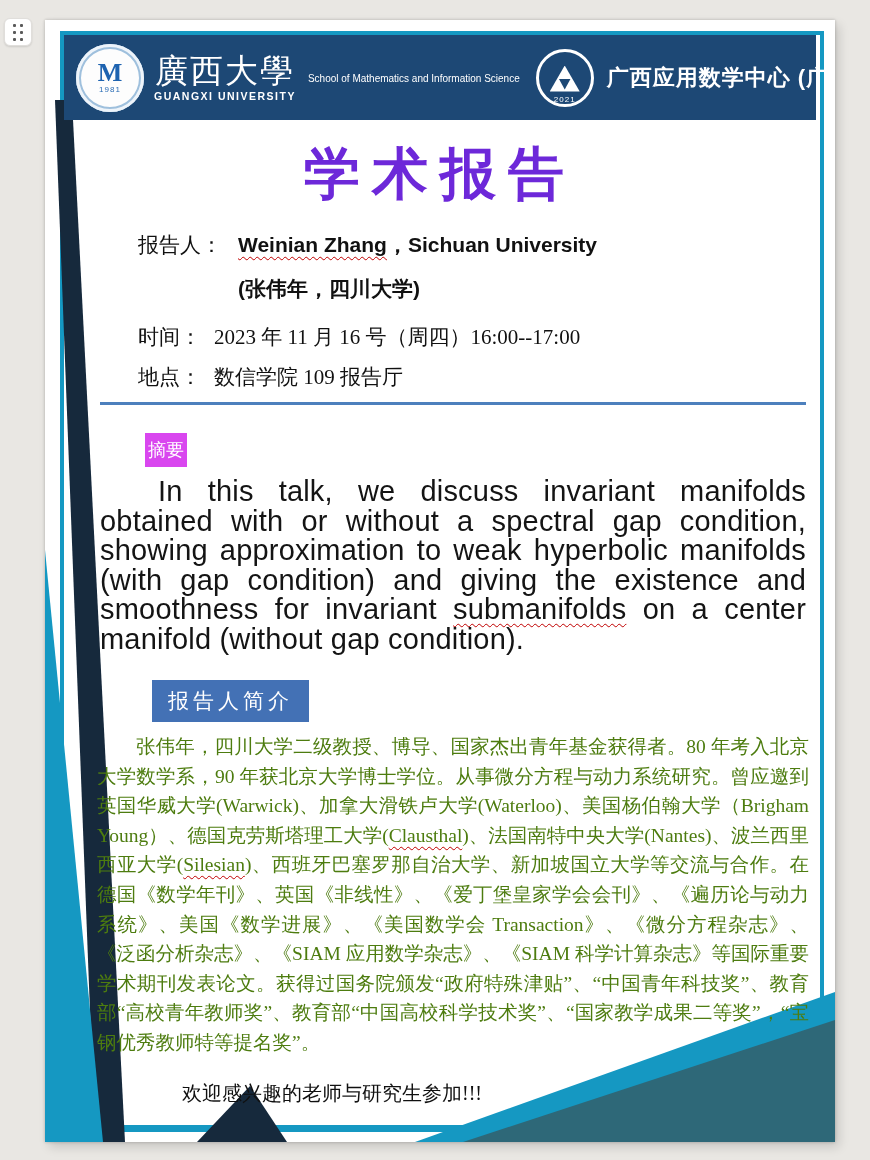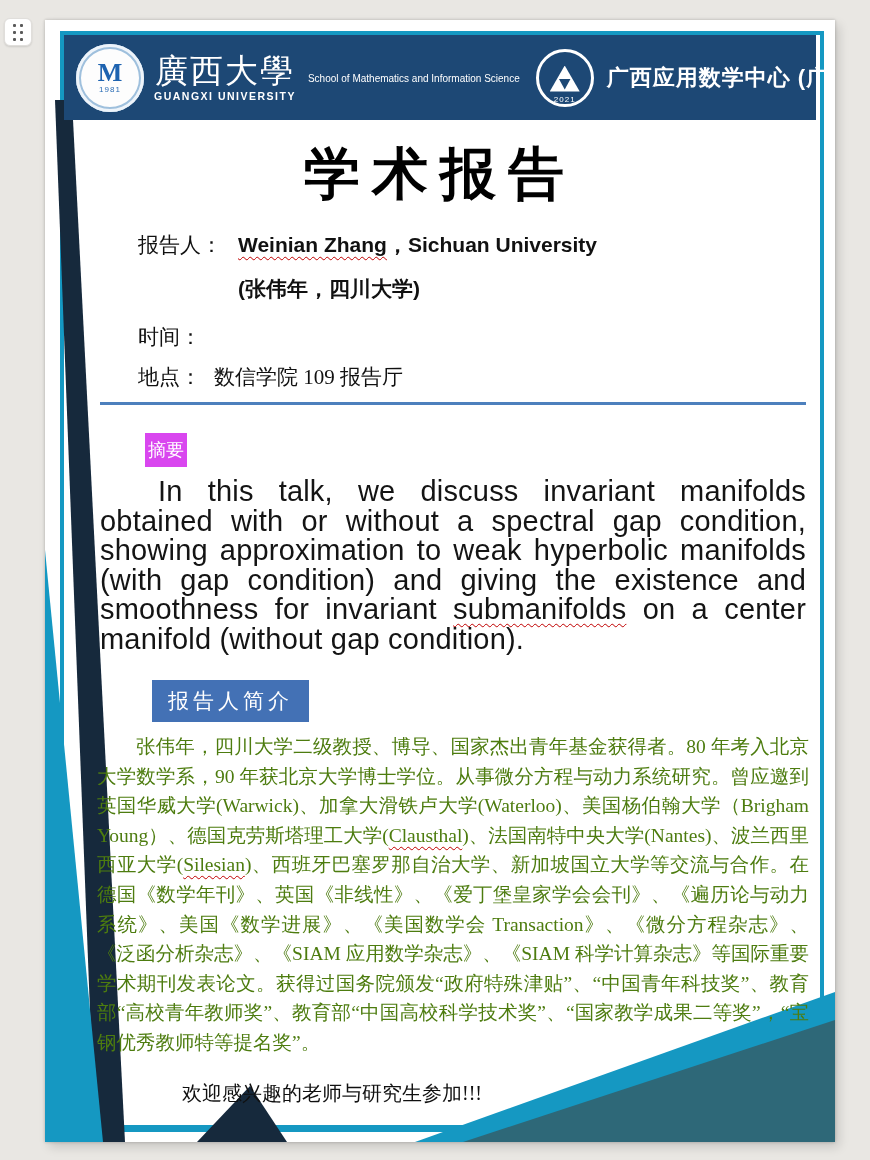--- a/index.html
+++ b/index.html
@@ -58,21 +58,21 @@
   .clogo .tri { width:30px; height:26px; background:#fff;
                 clip-path:polygon(50% 0, 0 100%, 100% 100%); position:relative; }
   .clogo .tri::after { content:""; position:absolute; left:9px; top:13px; width:12px; height:11px;
                 background:#1d4875; clip-path:polygon(0 0, 100% 0, 50% 100%); }
   .clogo .yr { font-size:8px; margin-top:3px; letter-spacing:1px; }
   .cname { font-size:22px; font-weight:bold; margin-left:13px; white-space:nowrap; letter-spacing:1px; }
 
   
   .content { position:absolute; inset:0; z-index:2; }
   .title { margin-top:122px; text-align:center; font-family:"Liberation Serif", serif;
-           font-weight:bold; font-size:56px; color:#000000; letter-spacing:12px; line-height:64px; }
+           font-weight:bold; font-size:56px; color:#6d28d9; letter-spacing:12px; line-height:64px; }
   .info { margin:24px 0 0 93px; font-size:21px; color:#111; }
   .row { display:flex; line-height:30px; }
   .row.r2 { margin-top:14px; padding-left:100px;align-items:center; }
   .row.r3 { margin-top:12px; }
   .row.r4 { margin-top:18px; }
   .row.r5 { margin-top:10px; }
   .lbl { font-family:"Liberation Serif", serif; width:100px; flex:0 0 auto; }
   .lbl.short { width:76px; }
   .val-b { font-weight:bold; }
   .val-s { font-family:"Liberation Serif", serif; }
@@ -137,20 +137,21 @@
     <div class="info">
       <div class="row">
         <span class="lbl">报告人：</span>
         <span class="val-b"><span class="wavy">Weinian Zhang</span><span>，Sichuan University</span></span>
       </div>
       <div class="row r2">
         <span class="val-b">(张伟年，四川大学)</span>
       </div>
       <div class="row r4">
         <span class="lbl short">时间：</span>
+        <span class="val-s">2023 年 11 月 16 号（周四）16:00--17:00</span>
       </div>
       <div class="row r5">
         <span class="lbl short">地点：</span>
         <span class="val-s">数信学院 109 报告厅</span>
       </div>
     </div>
 
     <div class="rule"></div>
 
     <div class="badge1">摘要</div>

